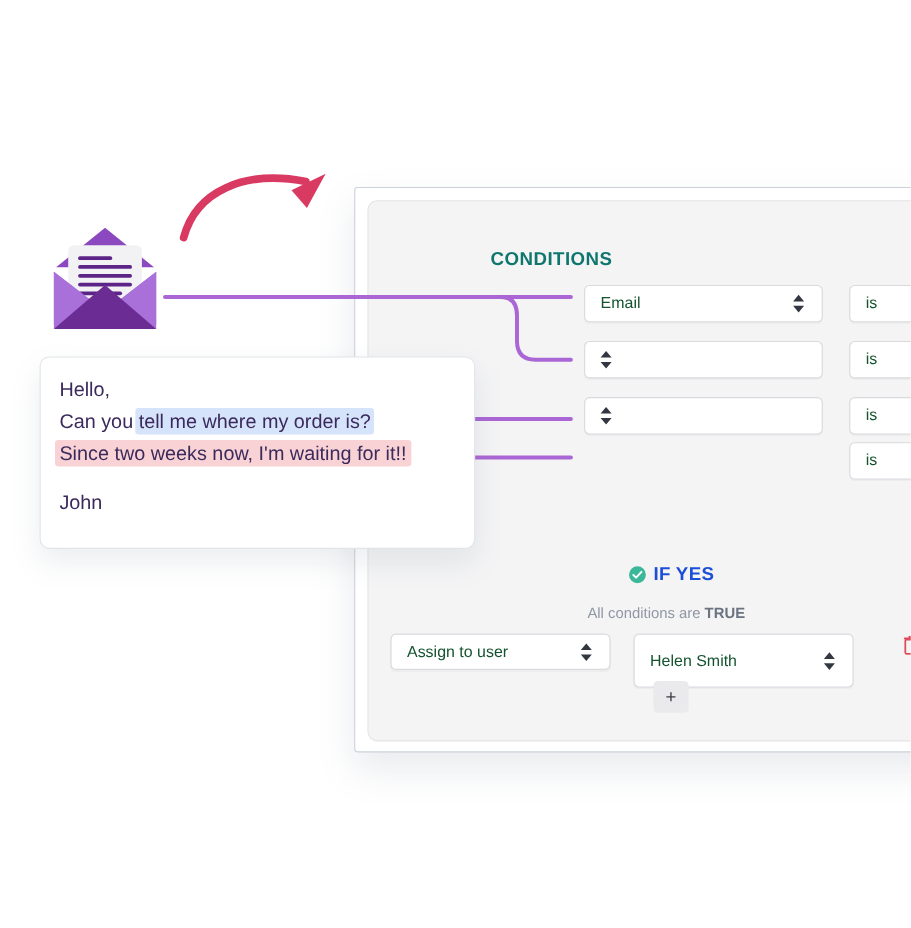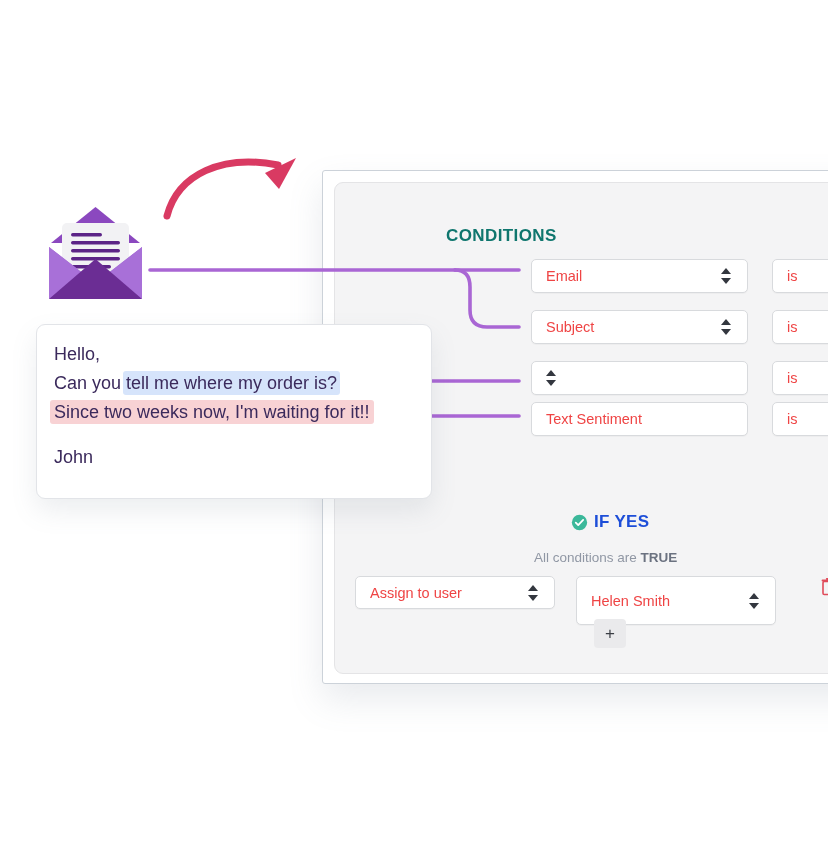--- a/index.html
+++ b/index.html
@@ -56,21 +56,21 @@
     position: absolute;
     height: 34px;
     background: #ffffff;
     border: 1px solid #d8dadd;
     border-radius: 5px;
     box-sizing: border-box;
     display: flex;
     align-items: center;
     padding: 0 10px 0 14px;
     font-size: 14.5px;
-    color: #ef4444;
+    color: #14532d;
     box-shadow: 0 1px 1px rgba(30,30,40,0.03);
   }
   .field .lbl {
     flex: 1 1 auto;
     white-space: nowrap;
     overflow: hidden;
   }
   .stepper {
     flex: 0 0 auto;
     width: 12px;
@@ -242,37 +242,33 @@
 
   <div class="field f-left row1">
     <span class="lbl">Email</span>
     <span class="stepper"></span>
   </div>
   <div class="field f-right row1">
     <span class="lbl">is</span>
   </div>
 
   <div class="field f-left row2">
-    <span class="lbl">Subject</span>
     <span class="stepper"></span>
   </div>
   <div class="field f-right row2">
     <span class="lbl">is</span>
   </div>
 
   <div class="field f-left row3">
     <span class="stepper"></span>
   </div>
   <div class="field f-right row3">
     <span class="lbl">is</span>
   </div>
 
-  <div class="field f-left row4">
-    <span class="lbl">Text Sentiment</span>
-  </div>
   <div class="field f-right row4">
     <span class="lbl">is</span>
   </div>
 
   <div class="ifyes">
     <svg class="check-icon" viewBox="0 0 20 20">
       <circle cx="10" cy="10" r="9" fill="#3bb89a"></circle>
       <path d="M5.6 10.2 L8.5 13.1 L14.3 6.9" fill="none" stroke="#ffffff" stroke-width="2.1" stroke-linecap="round" stroke-linejoin="round"></path>
     </svg>
     <span>IF YES</span>

